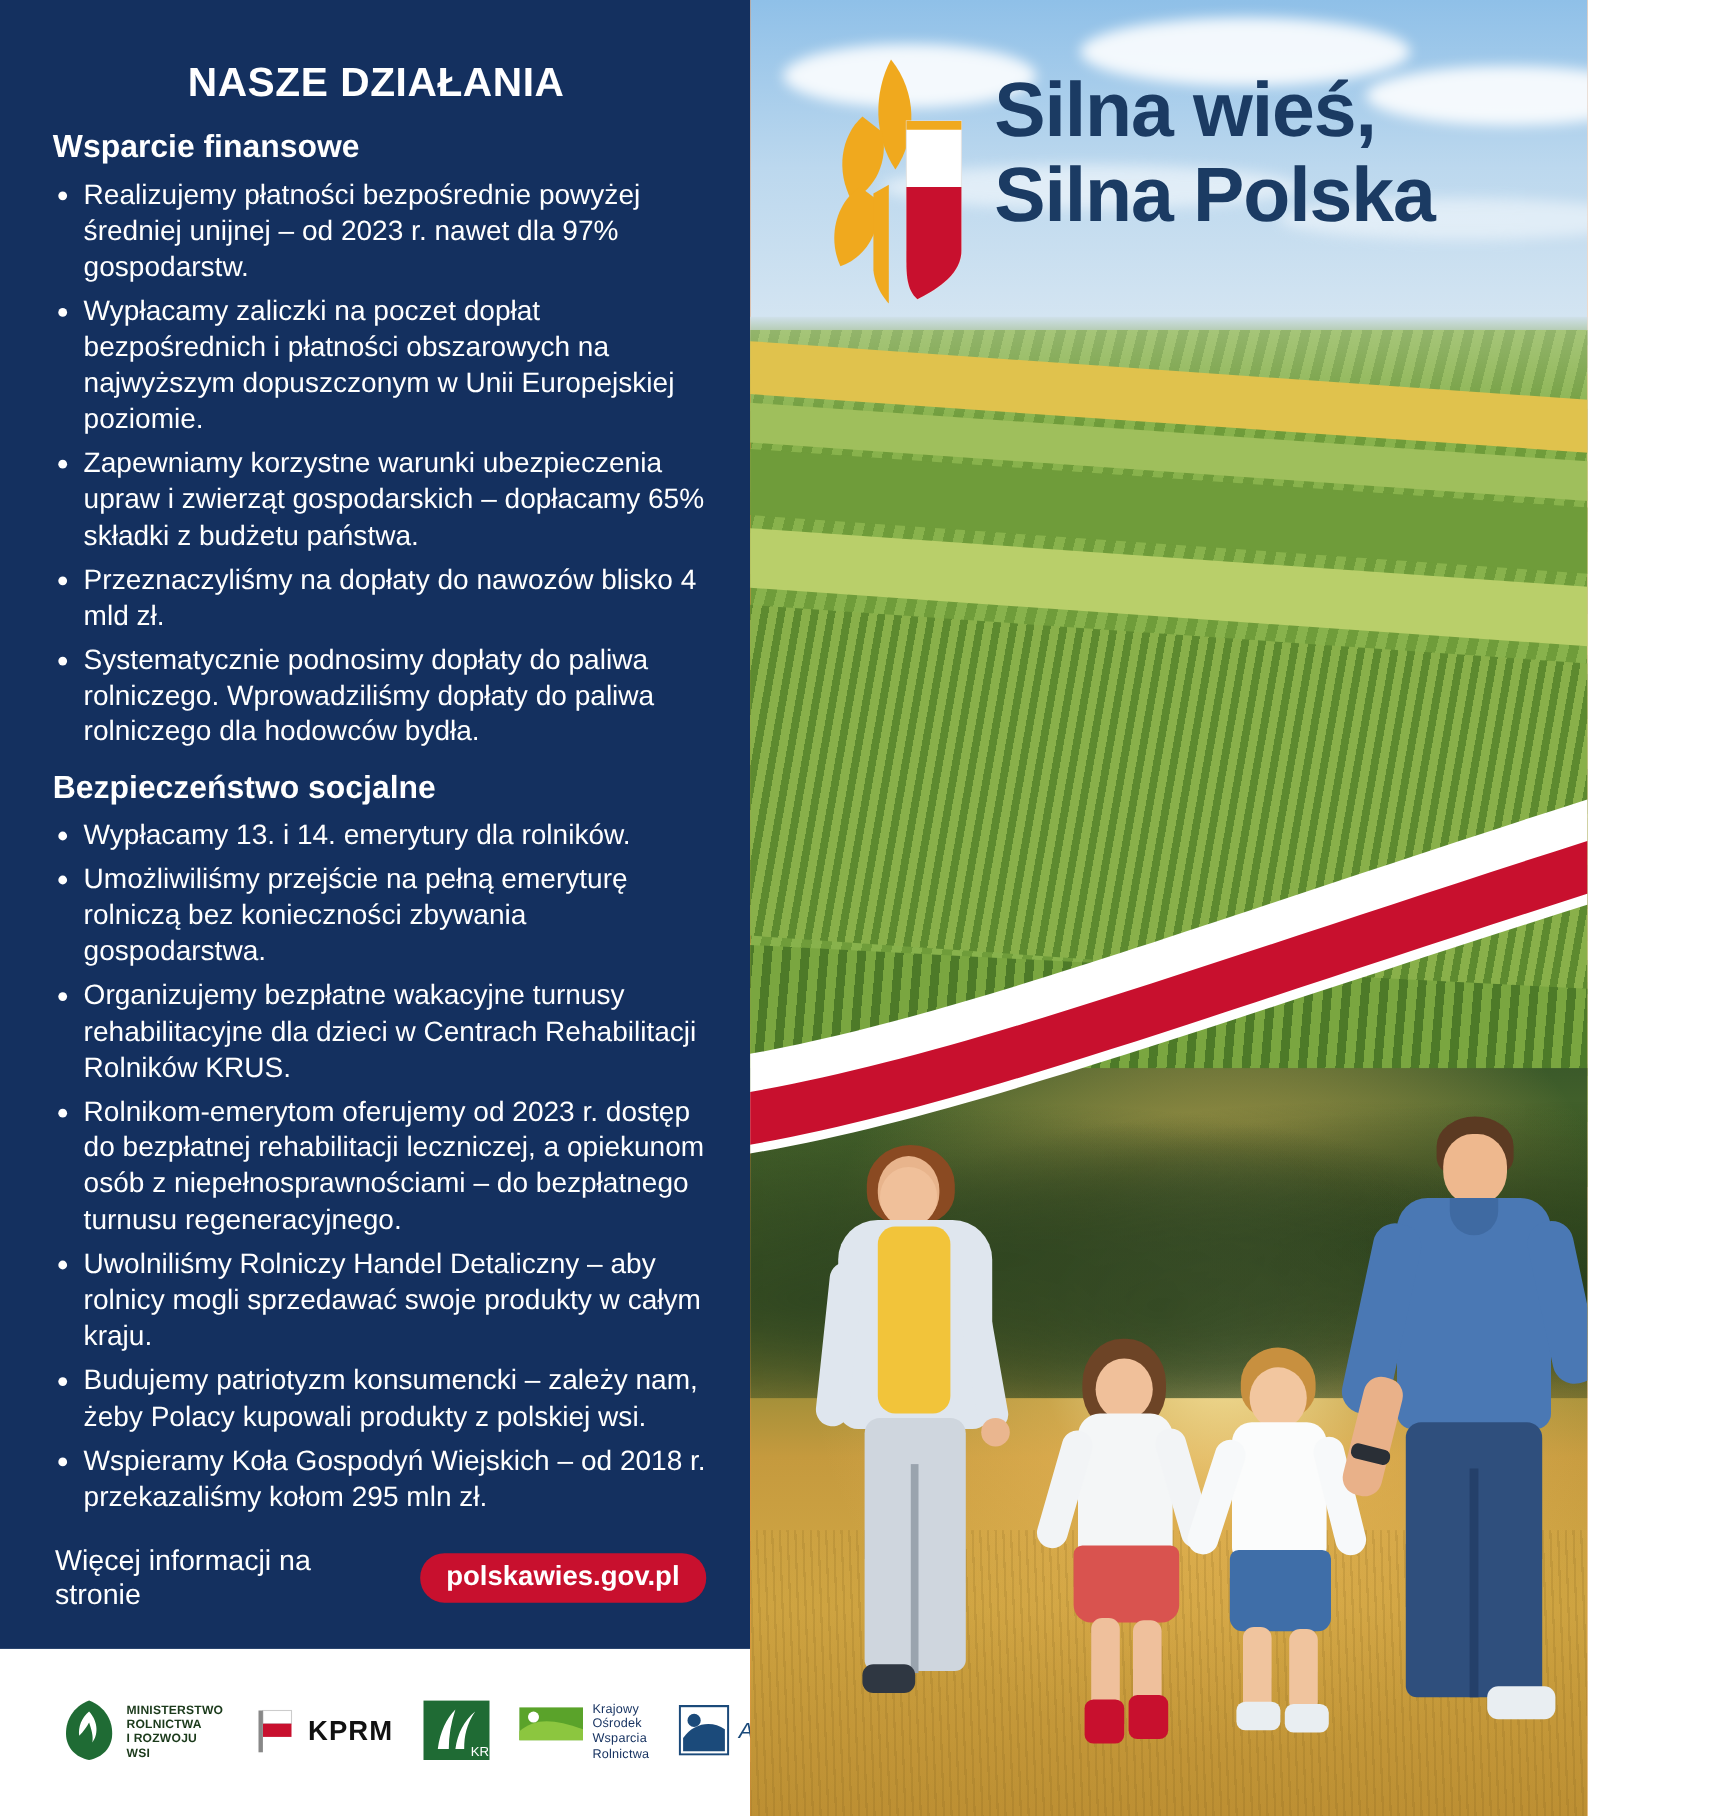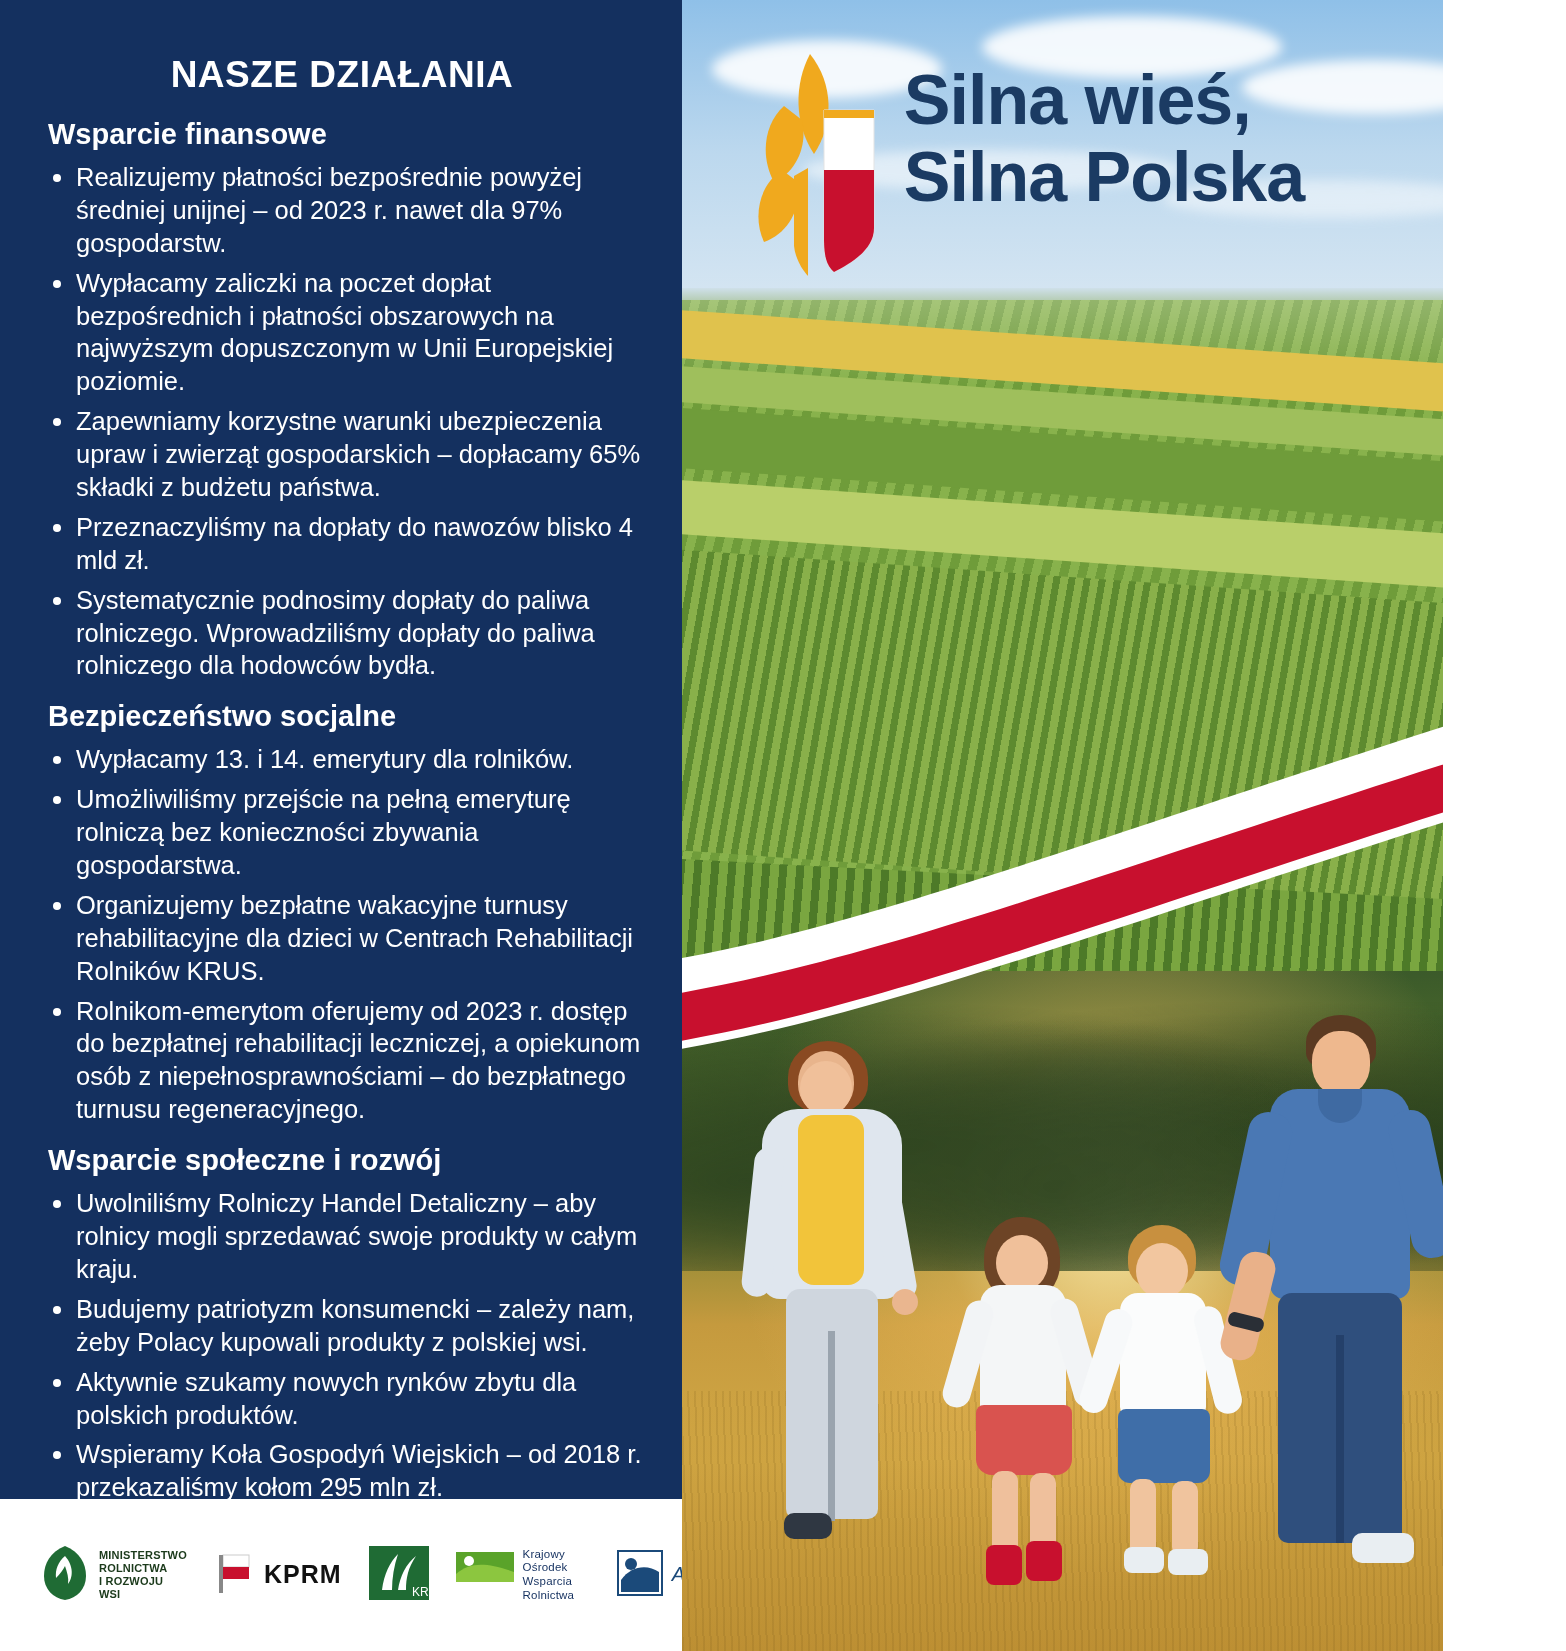--- a/index.html
+++ b/index.html
@@ -95,21 +95,21 @@
     position: absolute;
     left: 0;
     bottom: 0;
     width: 736px;
     height: 152px;
     background: #ffffff;
     display: flex;
     align-items: center;
     justify-content: flex-start;
     gap: 26px;
-    padding-left: 40px;
+    padding-left: 56px;
     box-sizing: border-box;
   }
   .logo {
     display: flex;
     align-items: center;
     gap: 9px;
   }
   .logo-mark {
     flex: 0 0 auto;
   }
@@ -343,25 +343,23 @@
       <div class="section-heading">Bezpieczeństwo socjalne</div>
       <ul class="bullets">
         <li>Wypłacamy 13. i 14. emerytury dla rolników.</li>
         <li>Umożliwiliśmy przejście na pełną emeryturę rolniczą bez konieczności zbywania gospodarstwa.</li>
         <li>Organizujemy bezpłatne wakacyjne turnusy rehabilitacyjne dla dzieci w Centrach Rehabilitacji Rolników KRUS.</li>
         <li>Rolnikom-emerytom oferujemy od 2023 r. dostęp do bezpłatnej rehabilitacji leczniczej, a opiekunom osób z niepełnosprawnościami – do bezpłatnego turnusu regeneracyjnego.</li>
       </ul>
     </div>
 
     <div>
-      <div class="section-heading">Wsparcie społeczne i rozwój</div>
       <ul class="bullets">
         <li>Uwolniliśmy Rolniczy Handel Detaliczny – aby rolnicy mogli sprzedawać swoje produkty w całym kraju.</li>
         <li>Budujemy patriotyzm konsumencki – zależy nam, żeby Polacy kupowali produkty z polskiej wsi.</li>
-        <li>Aktywnie szukamy nowych rynków zbytu dla polskich produktów.</li>
         <li>Wspieramy Koła Gospodyń Wiejskich – od 2018 r. przekazaliśmy kołom 295 mln zł.</li>
       </ul>
     </div>
 
     <div class="more-info">
       <span>Więcej informacji na stronie</span>
       <span class="pill">polskawies.gov.pl</span>
     </div>
 
     <div class="logo-strip">

